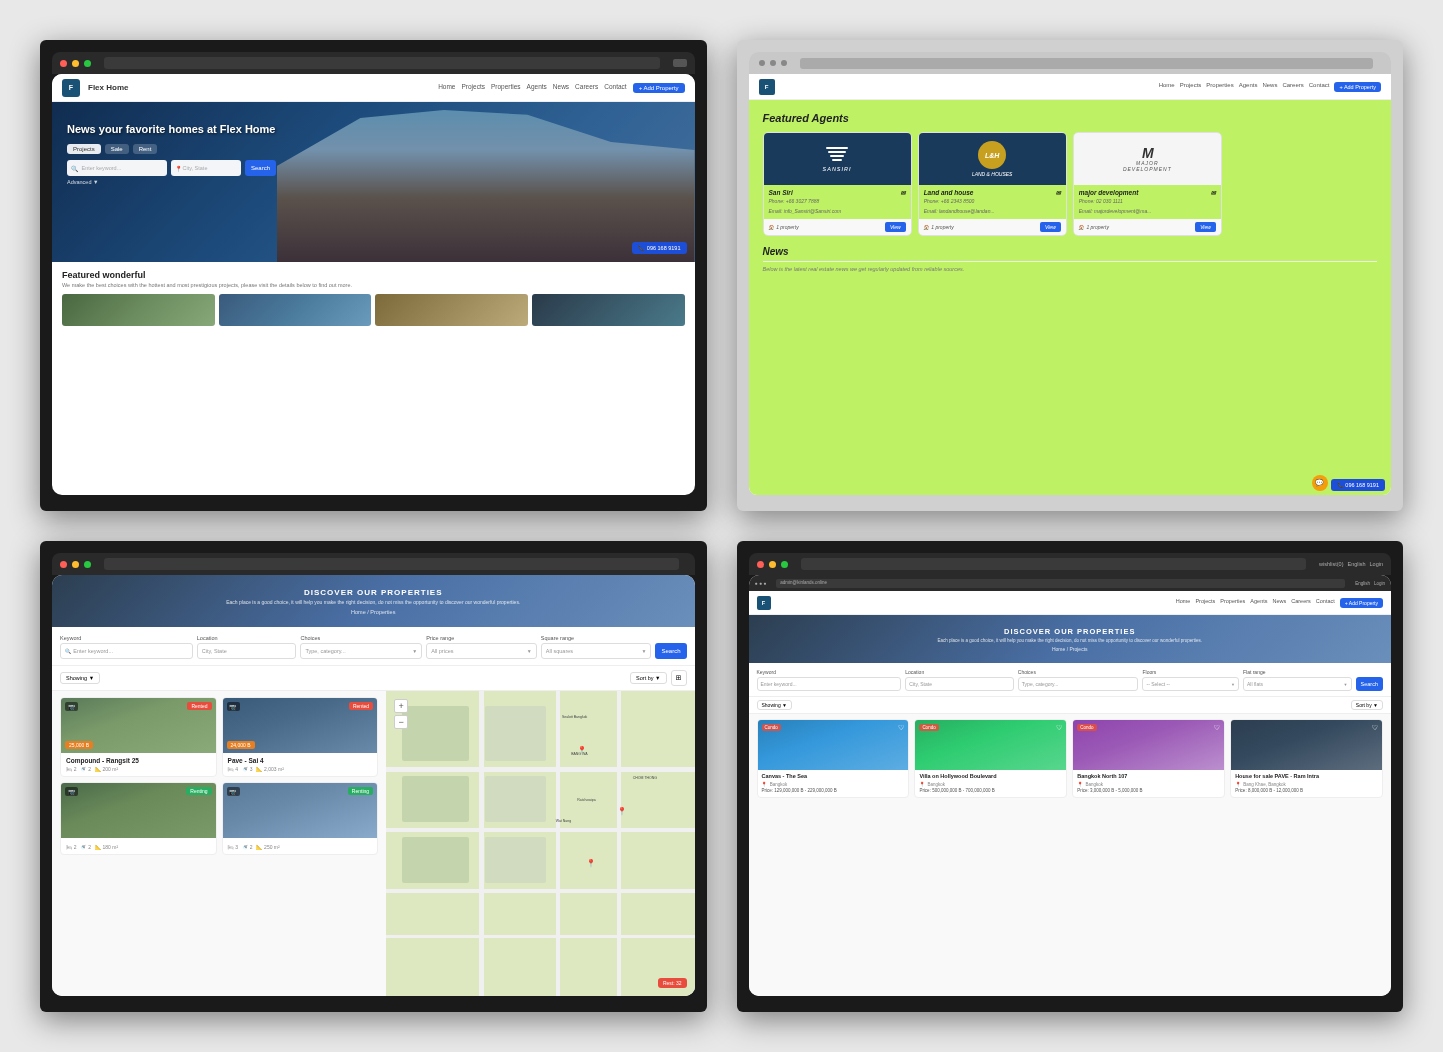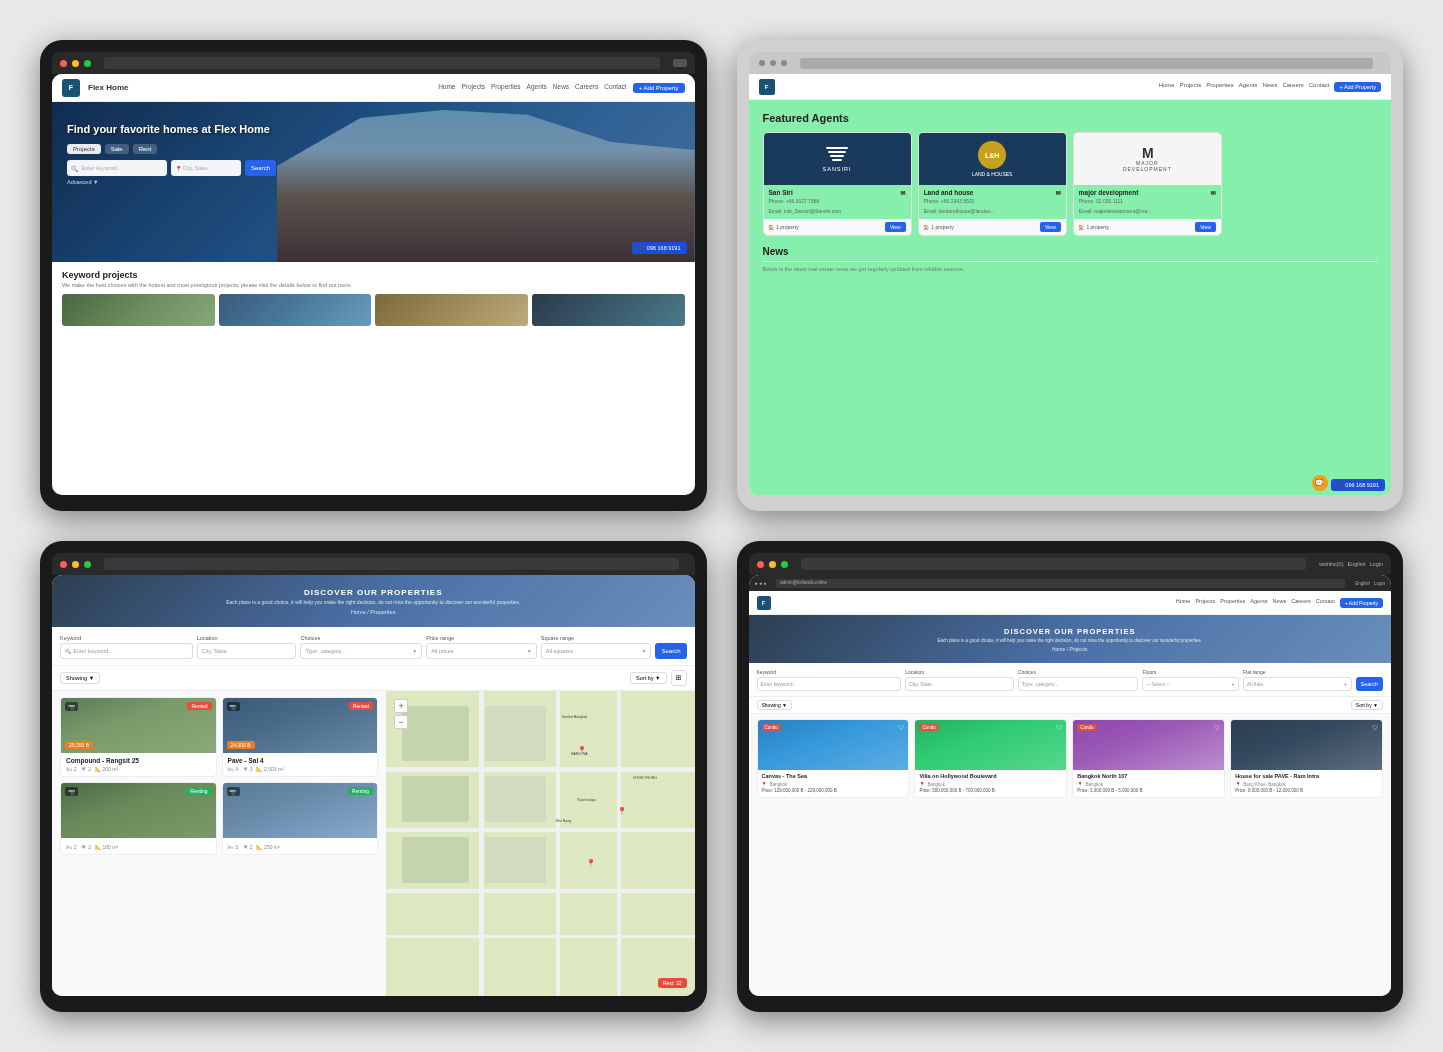--- a/index.html
+++ b/index.html
@@ -18,21 +18,21 @@
       grid-template-columns: 1fr 1fr;
       grid-template-rows: 1fr 1fr;
       gap: 30px;
       padding: 40px;
       width: 100%;
       height: 100%;
     }
 
     
     .tablet {
-      border-radius: 22px;
+      border-radius: 6px;
       overflow: hidden;
       box-shadow: 0 8px 30px rgba(0,0,0,0.45);
       display: flex;
       flex-direction: column;
       position: relative;
     }
     .tablet-dark {
       background: #1a1a1a;
       padding: 12px 12px 16px 12px;
     }
@@ -209,21 +209,21 @@
       height: 26px;
       display: flex;
       align-items: center;
       padding: 0 10px;
       border-bottom: 1px solid #eee;
       font-size: 6.5px;
       gap: 8px;
     }
     .s2-nav-links { display: flex; gap: 5px; color: #555; margin-left: auto; font-size: 6px; }
     .s2-nav-btn { background: #2563eb; color: #fff; padding: 2px 5px; border-radius: 3px; font-size: 5.5px; }
-    .s2-content { padding: 12px 14px; background: #86efac; flex: 1; }
+    .s2-content { padding: 12px 14px; background: #bef264; flex: 1; font-style: italic; }
     .s2-section-title { font-size: 11px; font-weight: bold; color: #222; margin-bottom: 8px; }
     .s2-agents-grid {
       display: grid;
       grid-template-columns: repeat(4, 1fr);
       gap: 6px;
       margin-bottom: 10px;
     }
     .s2-agent-card {
       border: 1px solid #e0e0e0;
       border-radius: 5px;
@@ -616,21 +616,21 @@
           <span>Careers</span>
           <span>Contact</span>
           <span class="s1-nav-btn">+ Add Property</span>
         </div>
       </div>
 
       <div class="s1-hero">
         <div class="s1-hero-house"></div>
         <div class="s1-hero-overlay"></div>
         <div class="s1-hero-content">
-          <div class="s1-hero-title">Find your favorite homes at Flex Home</div>
+          <div class="s1-hero-title">News your favorite homes at Flex Home</div>
           <div class="s1-hero-tabs">
             <div class="s1-hero-tab active">Projects</div>
             <div class="s1-hero-tab">Sale</div>
             <div class="s1-hero-tab">Rent</div>
           </div>
           <div class="s1-search-bar">
             <div class="s1-search-input">
               <span style="font-size:6px;">🔍</span>
               <span style="color:#aaa;">Enter keyword...</span>
             </div>
@@ -639,21 +639,21 @@
               <span style="color:#aaa;">City, State</span>
             </div>
             <div class="s1-search-btn">Search</div>
           </div>
           <div class="s1-adv">Advanced ▼</div>
         </div>
         <div class="s1-phone-badge">📞 096 168 9191</div>
       </div>
 
       <div class="s1-featured">
-        <div class="s1-featured-title">Keyword projects</div>
+        <div class="s1-featured-title">Featured wonderful</div>
         <div class="s1-featured-sub">We make the best choices with the hottest and most prestigious projects, please visit the details below to find out more.</div>
         <div class="s1-proj-grid">
           <div class="s1-proj-img proj-img-1"></div>
           <div class="s1-proj-img proj-img-2"></div>
           <div class="s1-proj-img proj-img-3"></div>
           <div class="s1-proj-img proj-img-4"></div>
         </div>
       </div>
     </div>
   </div>

